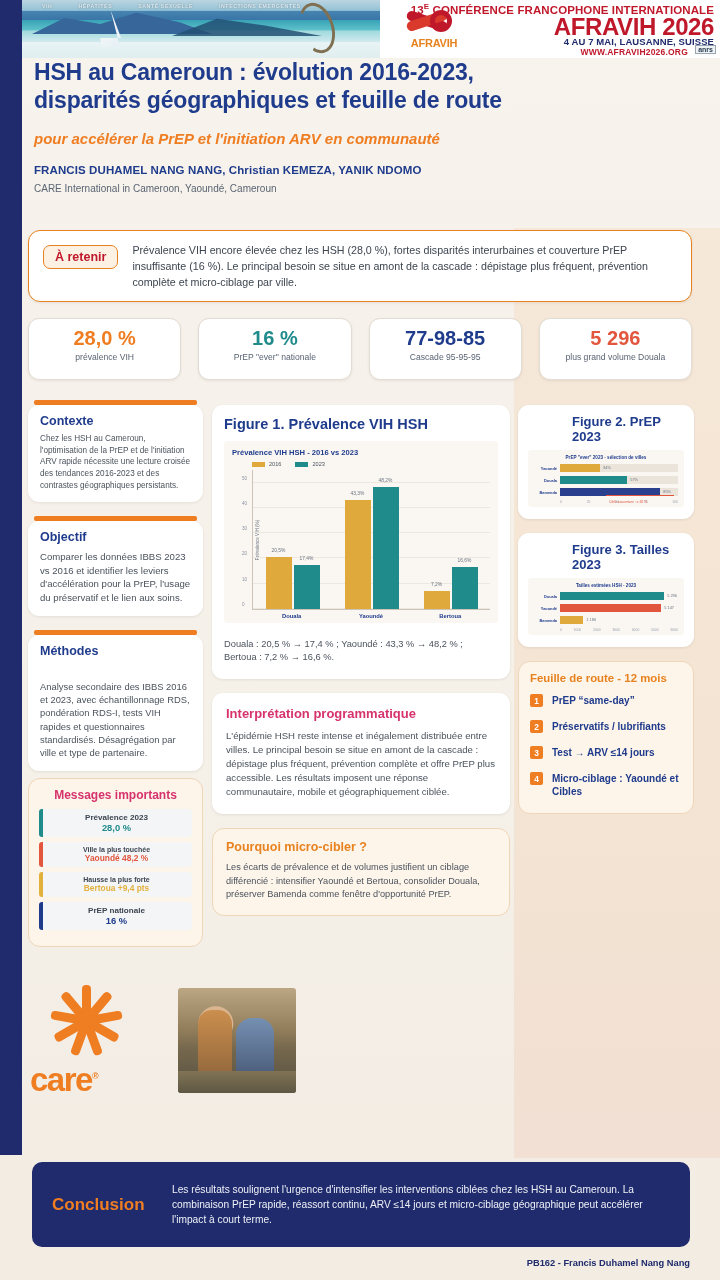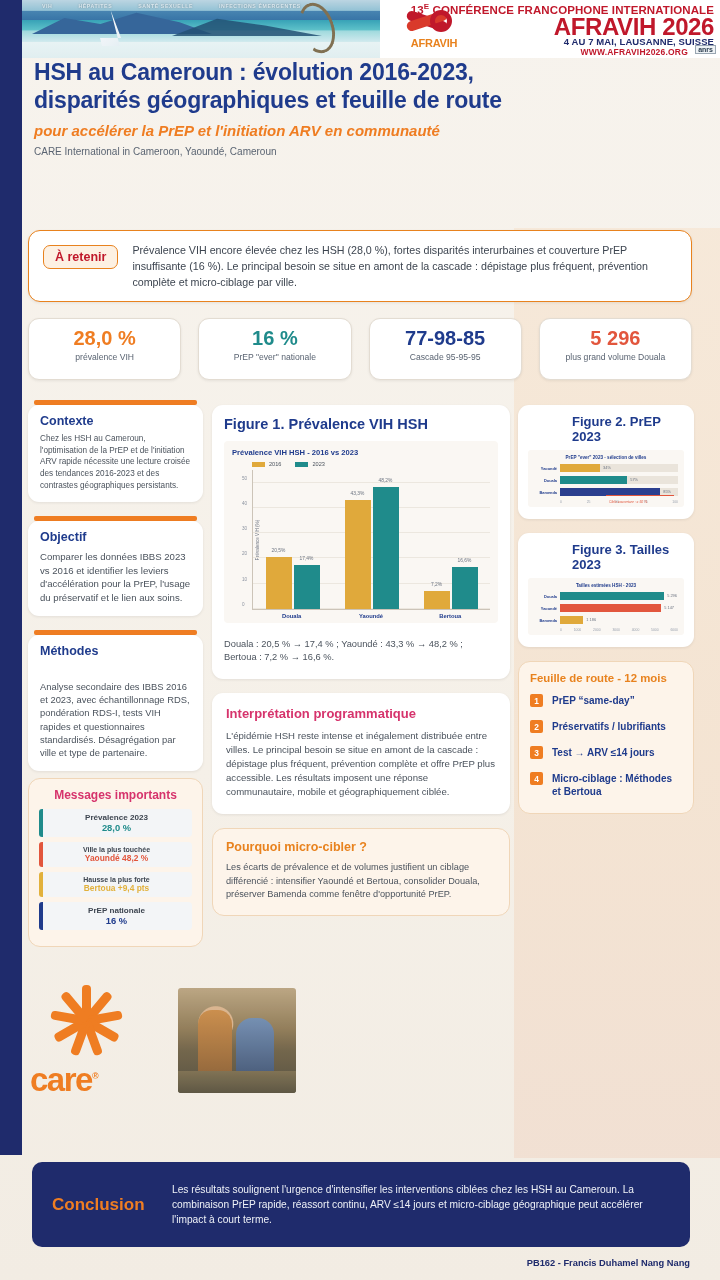--- a/index.html
+++ b/index.html
@@ -108,21 +108,21 @@
     position: absolute; left: 0; top: 31px; width: 80px; text-align: center;
     font-size: 11px; font-weight: bold; color: #e8821e; letter-spacing: -.2px;
   }
   
   .title-zone { position: absolute; left: 34px; top: 58px; width: 660px; }
   .poster-title {
     font-size: 23px; line-height: 1.22; font-weight: bold; color: #1f3b8c;
     letter-spacing: -.2px;
   }
   .poster-subtitle {
-    margin-top: 8px; font-size: 15px; font-weight: bold; font-style: italic;
+    margin-top: 16px; font-size: 15px; font-weight: bold; font-style: italic;
     color: #ef7d22;
   }
   .authors {
     margin-top: 17px; font-size: 11.5px; font-weight: bold; color: #1f3b8c;
     letter-spacing: .1px;
   }
   .affil { margin-top: 7px; font-size: 10px; color: #5a6472; }
   
   .warm-col {
     position: absolute; right: 0; top: 228px; width: 206px; height: 930px;
@@ -328,20 +328,21 @@
       <div class="anrs-box">anrs</div>
     </div>
   </div>
 
   <div class="title-zone">
     <div class="poster-title">
       <div>HSH au Cameroun : évolution 2016-2023,</div>
       <div>disparités géographiques et feuille de route</div>
     </div>
     <div class="poster-subtitle">pour accélérer la PrEP et l'initiation ARV en communauté</div>
+    <div class="authors">FRANCIS DUHAMEL NANG NANG, Christian KEMEZA, YANIK NDOMO</div>
     <div class="affil">CARE International in Cameroon, Yaoundé, Cameroun</div>
   </div>
 
   <div class="warm-col"></div>
 
   <div class="keybox">
     <div class="key-chip">À retenir</div>
     <div class="key-text">Prévalence VIH encore élevée chez les HSH (28,0 %), fortes disparités interurbaines et couverture PrEP insuffisante (16 %). Le principal besoin se situe en amont de la cascade : dépistage plus fréquent, prévention complète et micro-ciblage par ville.</div>
   </div>
 
@@ -581,21 +582,21 @@
       <div class="rm-item">
         <div class="rm-num">2</div>
         <div class="rm-txt">Préservatifs / lubrifiants</div>
       </div>
       <div class="rm-item">
         <div class="rm-num">3</div>
         <div class="rm-txt">Test → ARV ≤14 jours</div>
       </div>
       <div class="rm-item" style="margin-bottom:2px">
         <div class="rm-num">4</div>
-        <div class="rm-txt">Micro-ciblage : Méthodes et Bertoua</div>
+        <div class="rm-txt">Micro-ciblage : Yaoundé et Cibles</div>
       </div>
     </div>
 
 
   </div>
 
   <div class="care">
     <div class="burst">
       <div class="ray" style="transform:rotate(0deg)"></div>
       <div class="ray" style="transform:rotate(40deg)"></div>

